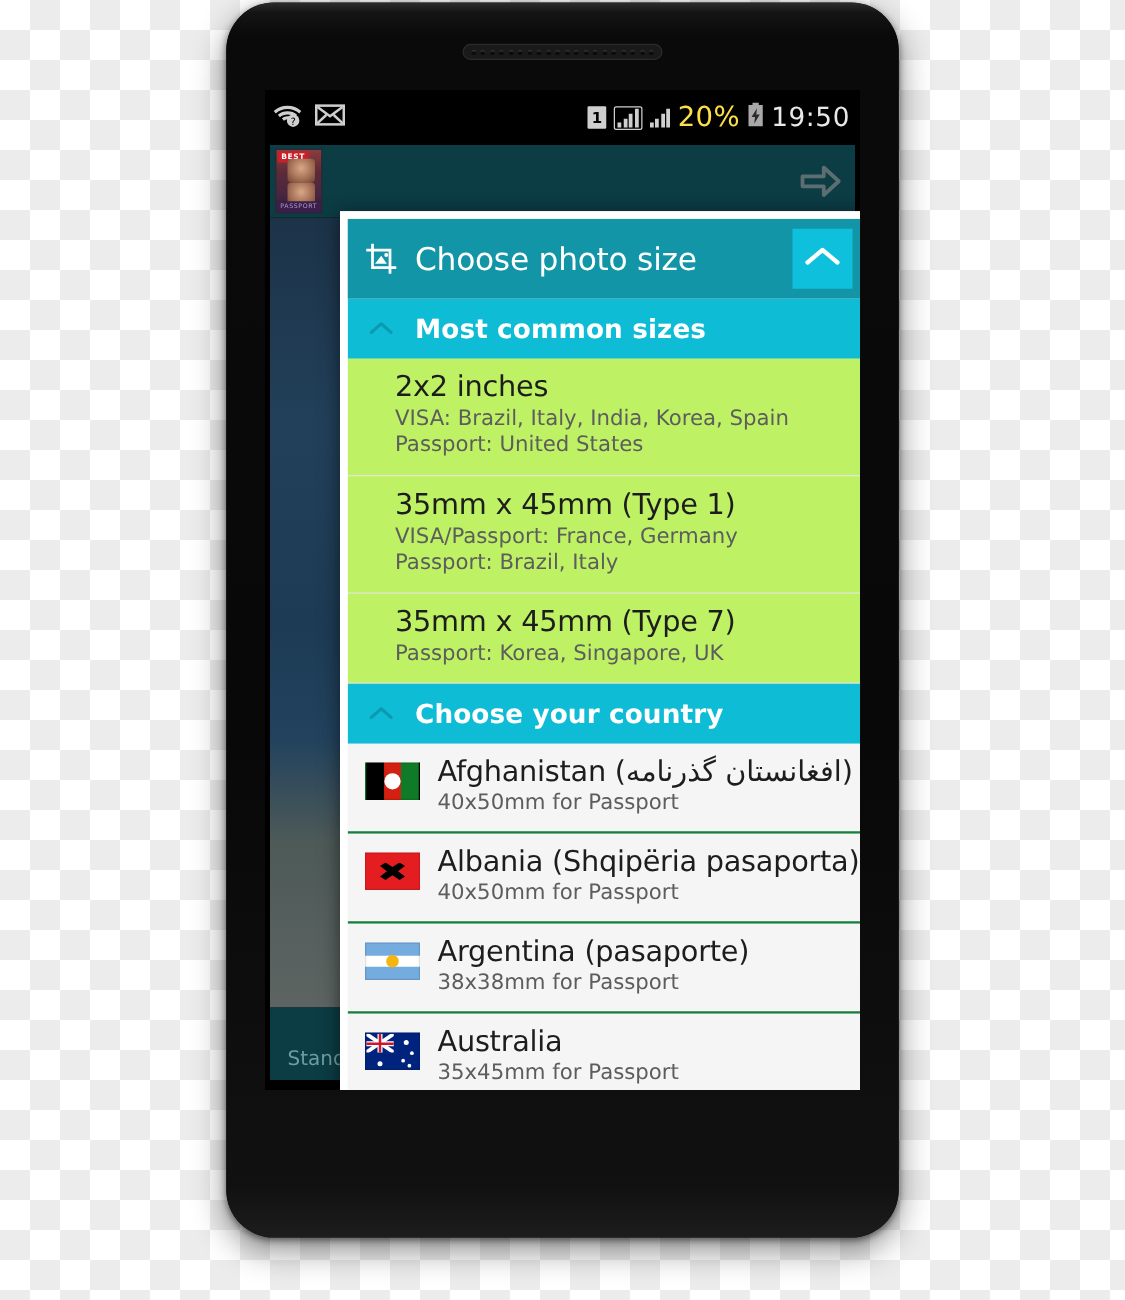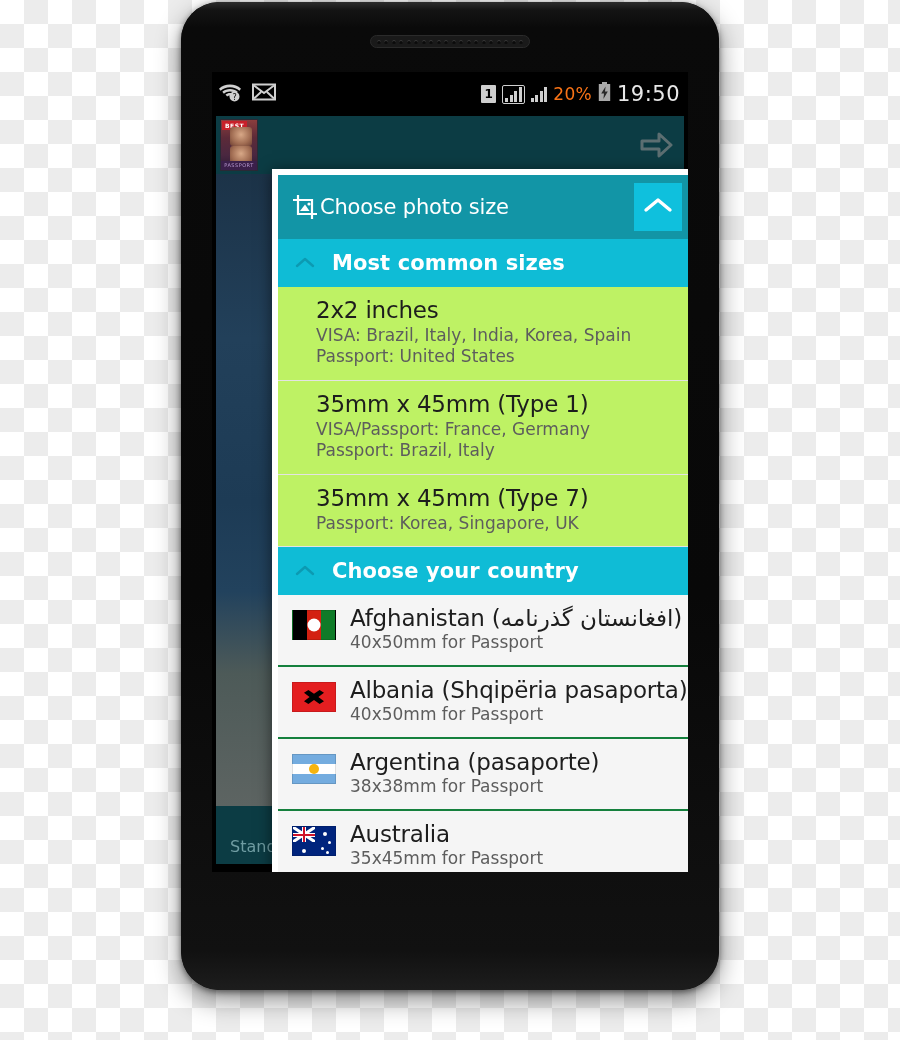--- a/index.html
+++ b/index.html
@@ -85,22 +85,22 @@
   }
   #status-left { display: flex; align-items: center; gap: 10px; }
   #status-right {
     margin-left: auto;
     display: flex;
     align-items: center;
     gap: 6px;
   }
   .status-text {
     font-family: "DejaVu Sans", sans-serif;
-    font-size: 17px;
-    color: #f97316;
+    font-size: 22px;
+    color: #fde047;
     letter-spacing: 0.3px;
   }
   #status-clock { font-size: 21px; color: #e8e8e8; letter-spacing: 0.5px; }
   .sim-badge {
     width: 15px; height: 18px;
     background: #cfcfcf;
     color: #000;
     font-size: 12px;
     font-weight: bold;
     display: flex;
@@ -212,21 +212,22 @@
     height: 64px;
     background: #1295a6;
     display: flex;
     align-items: center;
     padding: 0 8px 0 14px;
     position: relative;
   }
   #dialog-title-icon { width: 28px; height: 26px; flex: 0 0 auto; }
   #dialog-title {
     color: #ffffff;
-    font-size: 21px;
+    font-size: 25px;
+    margin-left: 12px;
     font-family: "DejaVu Sans", sans-serif;
     letter-spacing: -0.2px;
   }
   #dialog-collapse {
     margin-left: auto;
     width: 48px; height: 48px;
     background: #0fc0dd;
     display: flex;
     align-items: center;
     justify-content: center;

